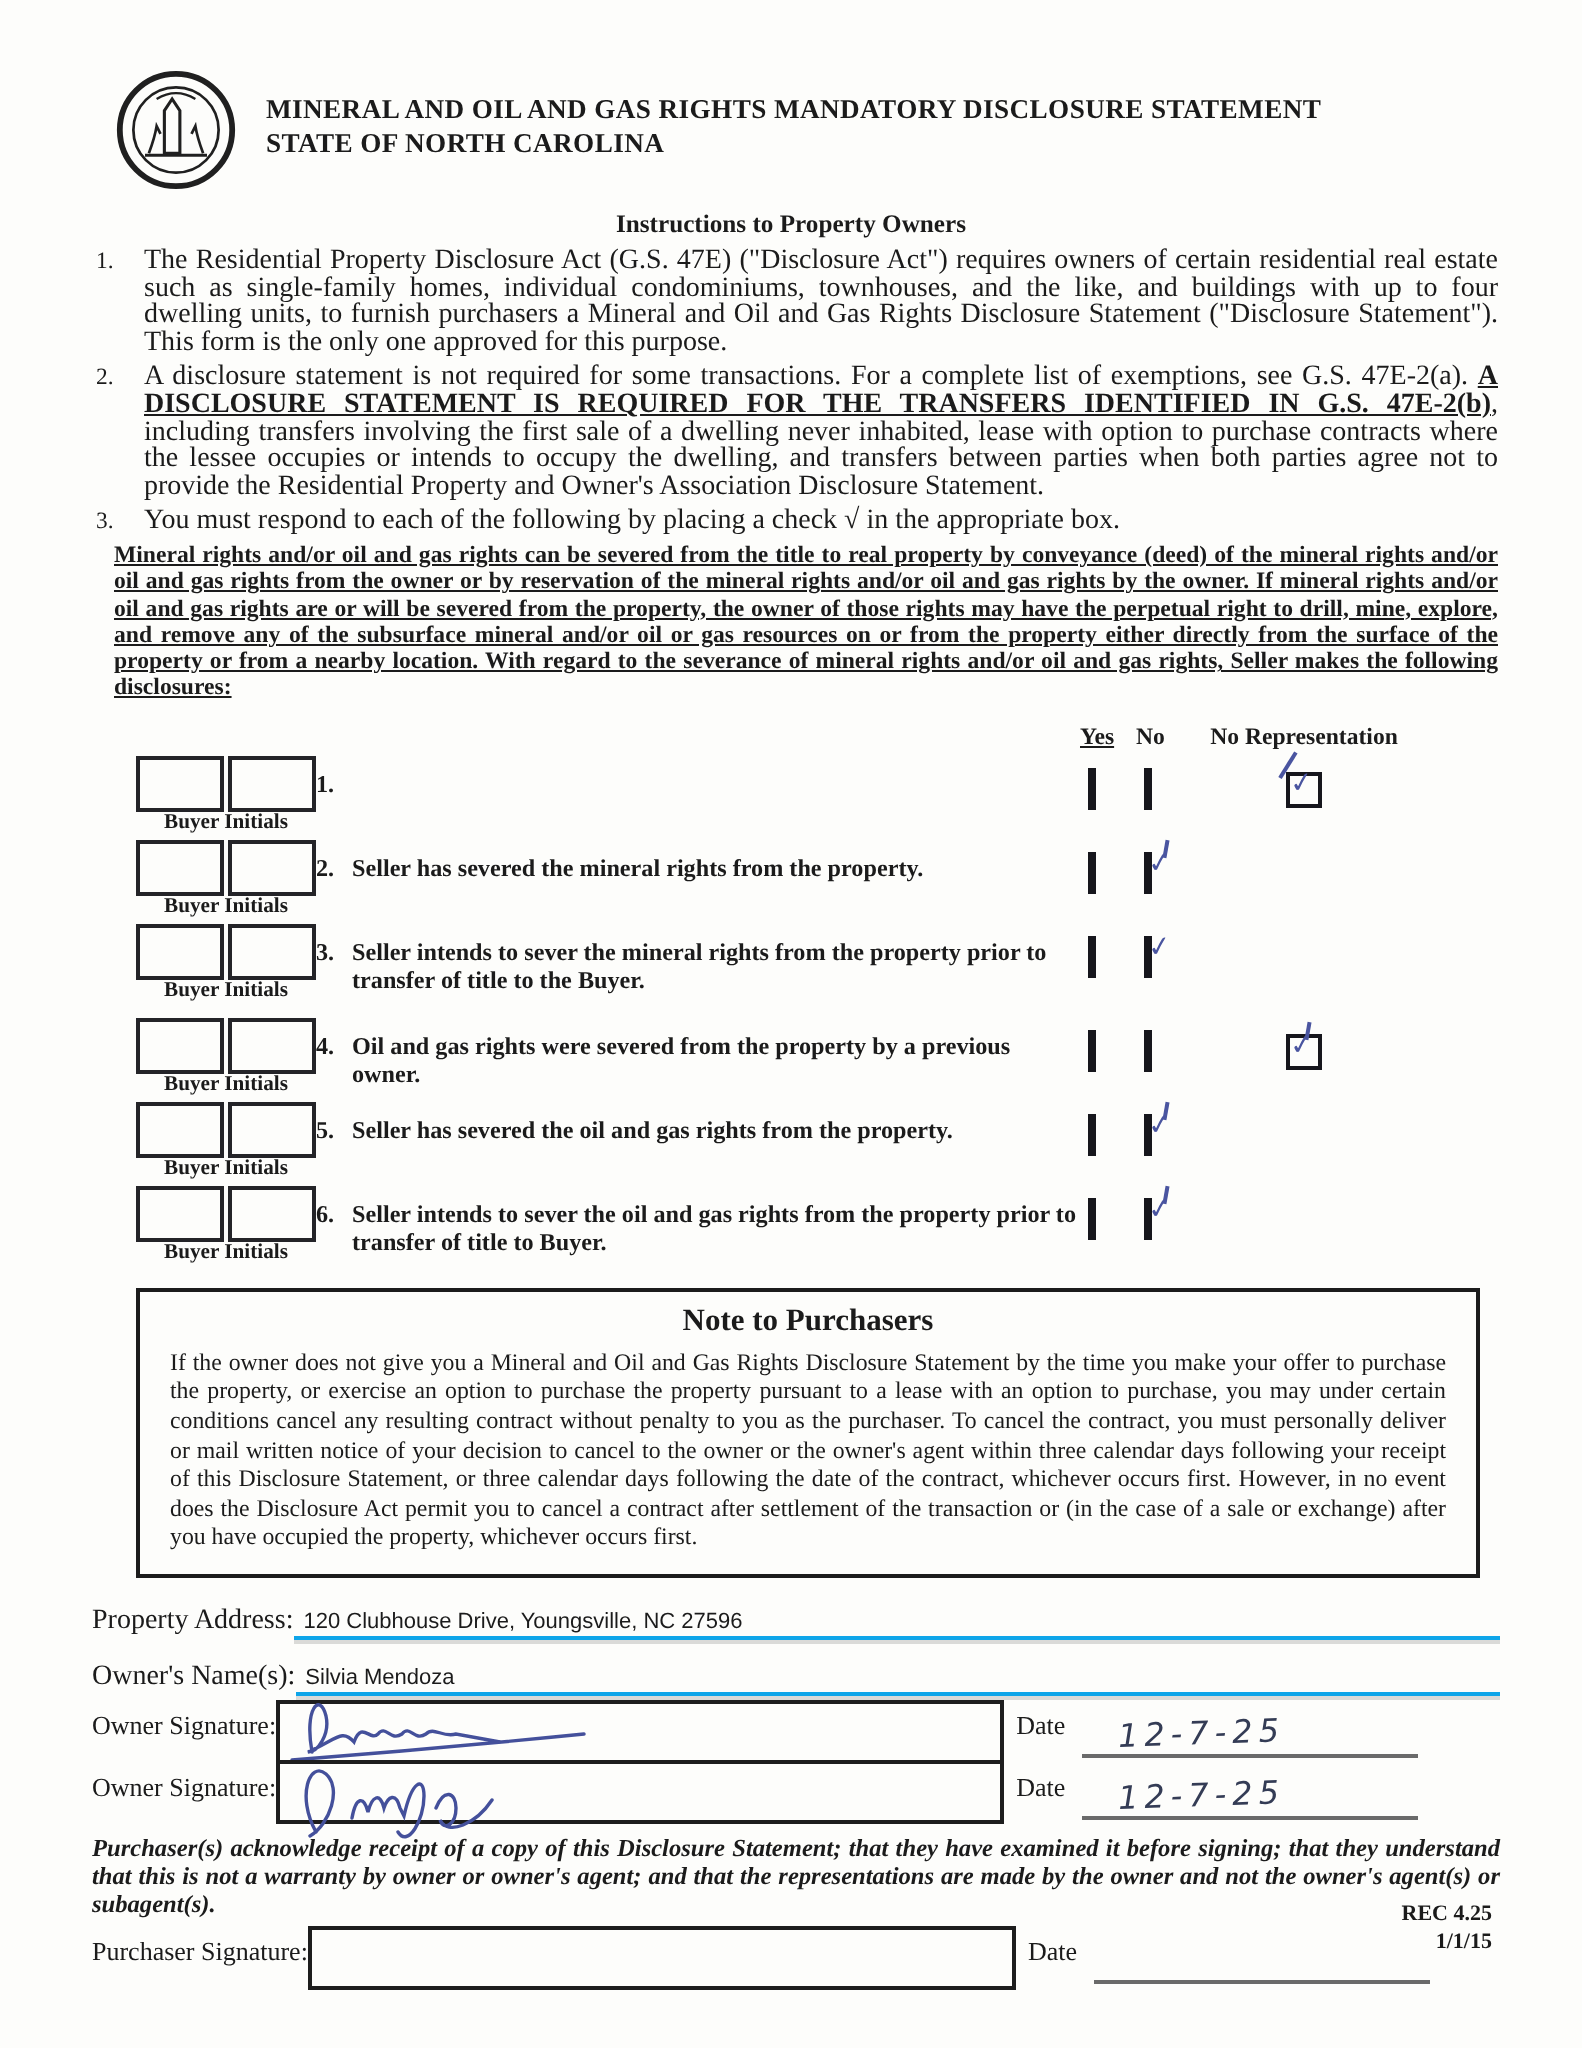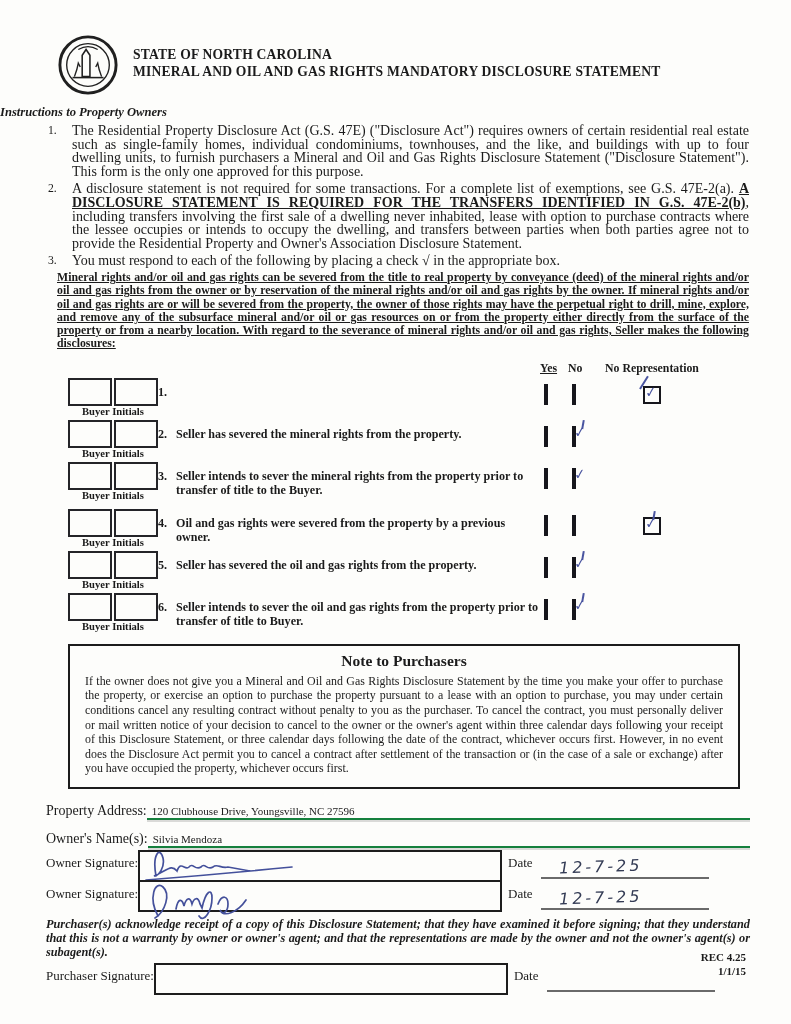--- a/index.html
+++ b/index.html
@@ -8,21 +8,21 @@
     background:#fdfdfb; overflow:hidden;
     font-family:"Liberation Serif", serif; color:#1b1b1b;
     box-shadow:0 0 6px rgba(0,0,0,.25);
   }
   
   .header { display:flex; align-items:flex-start; margin:34px 40px 0 57px; }
   .seal { width:62px; height:62px; flex:0 0 62px; }
   .titles { margin-left:14px; padding-top:12px; }
   .title-line { font-weight:bold; font-size:13.6px; line-height:17px; letter-spacing:.2px; }
   
-  .sec-head { text-align:left; font-weight:bold; font-size:12.6px; margin-top:9px;font-style:italic; }
+  .sec-head { text-align:center; font-weight:bold; font-size:12.6px; margin-top:9px; }
   .num-item { display:flex; margin:4px 42px 0 48px; }
   .num-item .num { flex:0 0 24px; font-size:11.7px; line-height:13.6px; }
   .num-item .itext { flex:1; font-size:14px; line-height:13.6px; text-align:justify; }
   .emph { font-weight:bold; text-decoration:underline; }
   
   .intro { margin:3px 42px 0 57px; font-weight:bold; font-size:11.8px; line-height:13.3px; text-align:justify;text-decoration:underline; }
   
   .mrow { display:grid; grid-template-columns:90px 380px 28px 32px 108px; margin-left:68px; align-items:start; }
   .mhead { margin-top:10px; margin-bottom:0; }
   .mhead .chead { font-weight:bold; font-size:11.8px; }
@@ -47,22 +47,22 @@
   .tick-long::before { content:""; position:absolute; left:-2px; top:-13px; width:1.6px; height:15px;
            background:#4a55a0; transform:rotate(32deg); }
   
   .notebox { margin:12px 51px 0 68px; border:2px solid #1c1c1c; padding:4px 15px 11px 15px; background:#fdfdfb; }
   .note-head { text-align:center; font-weight:bold; font-size:15.5px; margin:2px 0 4px 0; }
   .note-body { font-size:11.9px; line-height:14.6px; text-align:justify; }
   
   .fields { margin:14px 41px 0 46px; }
   .frow { display:flex; align-items:baseline; margin-top:11px; }
   .flabel { font-size:14px; white-space:nowrap; }
-  .fline { flex:1; border-bottom:2px solid #15803d; box-shadow:0 2px 0 rgba(60,60,60,.18);
-           font-size:11px; padding:0 0 1px 5px; font-family:Liberation Serif, serif; }
+  .fline { flex:1; border-bottom:2px solid #0ea5e9; box-shadow:0 2px 0 rgba(60,60,60,.18);
+           font-size:11px; padding:0 0 1px 5px; font-family:Liberation Sans, sans-serif; }
   .ack { margin-top:9px; font-style:italic; font-weight:bold; font-size:12.3px; line-height:14.2px; text-align:justify; }
   
   .sigrow { display:flex; align-items:center; margin-top:0; }
   .sig-label { font-size:13px; white-space:nowrap; padding-bottom:6px; }
   .sig-box { position:relative; width:360px; height:28px; border:2px solid #1d1d1d; background:#fdfdfb; overflow:visible; }
   .sig-box.stack { margin-top:-2px; }
   .sig-svg { position:absolute; left:2px; top:-14px; overflow:visible; }
   .date-label { font-size:13px; margin-left:6px; padding-bottom:6px; }
   .date-line { position:relative; width:168px; border-bottom:2px solid #6a6a6a; margin-left:8px; height:24px; }
   .hand { position:absolute; left:18px; bottom:1px; font-family:"DejaVu Sans",sans-serif; font-style:italic;
@@ -79,22 +79,22 @@
     <svg class="seal" viewBox="0 0 64 64">
       <circle cx="32" cy="32" r="29" fill="none" stroke="#202020" stroke-width="3"></circle>
       <circle cx="32" cy="32" r="22" fill="none" stroke="#202020" stroke-width="1.4"></circle>
       <circle cx="32" cy="32" r="29" fill="none" stroke="#202020" stroke-width="1" stroke-dasharray="2 2.5"></circle>
       <path d="M26 44 V22 l4 -6 4 6 v22 z" fill="none" stroke="#202020" stroke-width="1.6"></path>
       <path d="M18 44 q3 -8 4 -14 l2 4 M46 44 q-3 -8 -4 -14 l-2 4" fill="none" stroke="#202020" stroke-width="1.4"></path>
       <path d="M16 45 h32" stroke="#202020" stroke-width="1.6"></path>
       <path d="M22 16 q10 -6 20 0" fill="none" stroke="#202020" stroke-width="1.2"></path>
     </svg>
     <div class="titles">
+      <div class="title-line">MINERAL AND OIL AND GAS RIGHTS MANDATORY DISCLOSURE STATEMENT</div>
       <div class="title-line">STATE OF NORTH CAROLINA</div>
-      <div class="title-line">MINERAL AND OIL AND GAS RIGHTS MANDATORY DISCLOSURE STATEMENT</div>
     </div>
   </div>
 
   <div class="sec-head">Instructions to Property Owners</div>
 
   <div class="num-item">
     <span class="num">1.</span>
     <span class="itext">The Residential Property Disclosure Act (G.S. 47E) ("Disclosure Act") requires owners of certain residential real estate such as single-family homes, individual condominiums, townhouses, and the like, and buildings with up to four dwelling units, to furnish purchasers a Mineral and Oil and Gas Rights Disclosure Statement ("Disclosure Statement"). This form is the only one approved for this purpose.</span>
   </div>
 

